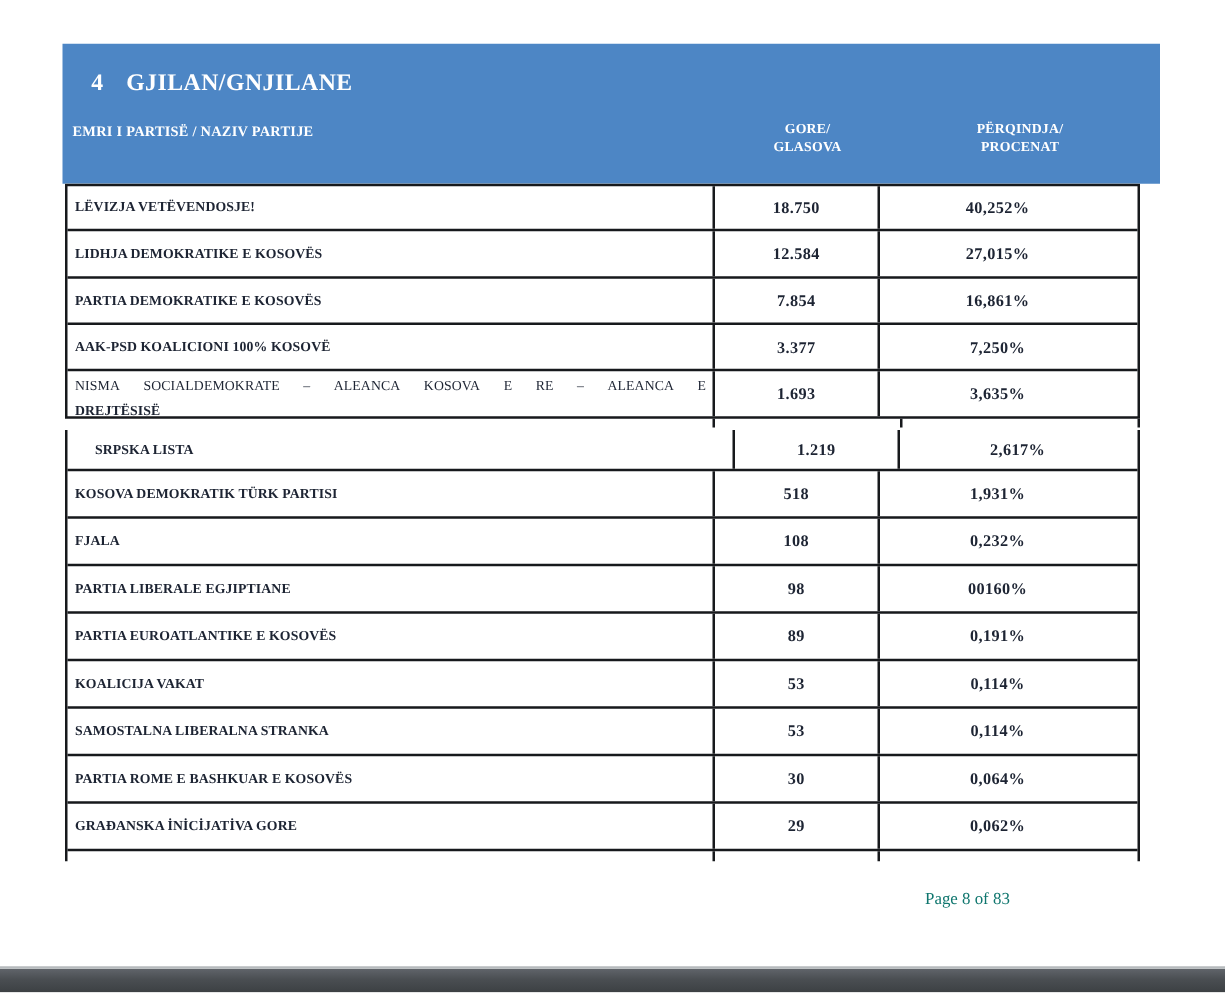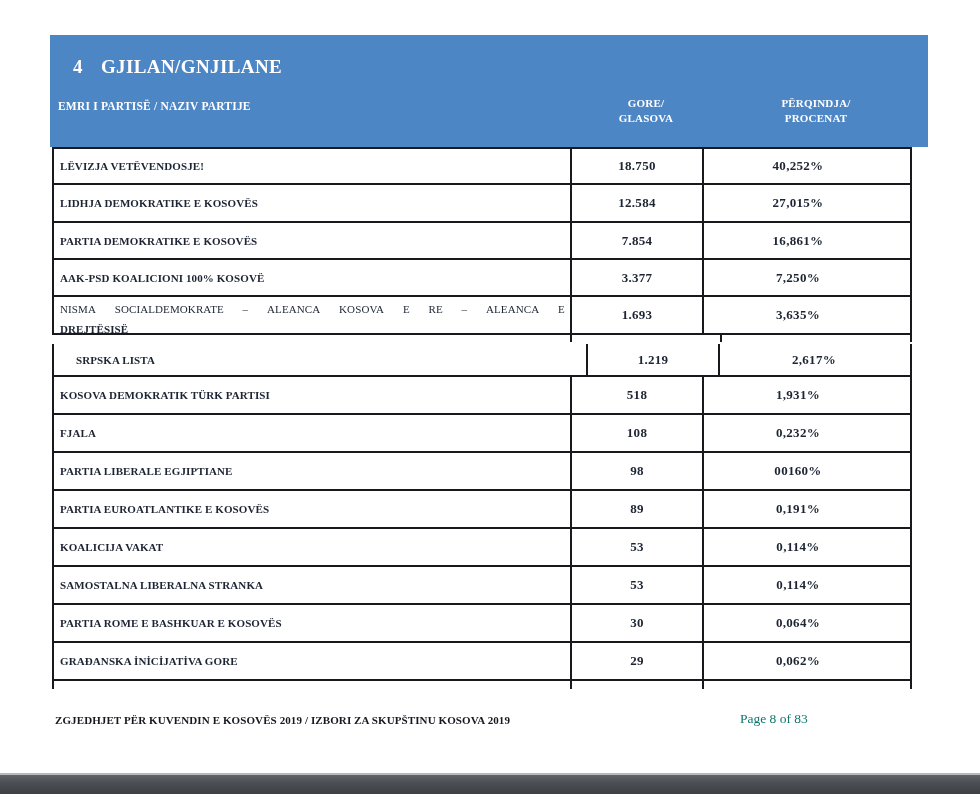--- a/index.html
+++ b/index.html
@@ -168,18 +168,17 @@
       <div class="td votes">29</div>
       <div class="td pct">0,062%</div>
     </div>
     <div class="tr bt stub">
       <div class="td name"></div>
       <div class="td votes"></div>
       <div class="td pct"></div>
     </div>
   </div>
 
-  <div class="footer-left">ZGJEDHJET PËR KUVENDIN E KOSOVËS 2019 / IZBORI ZA SKUPŠTINU KOSOVA 2019</div>
   <div class="footer-right">Page 8 of 83</div>
 
   <div class="bottom-bar"></div>
 
 </div>
 
 </body></html>

